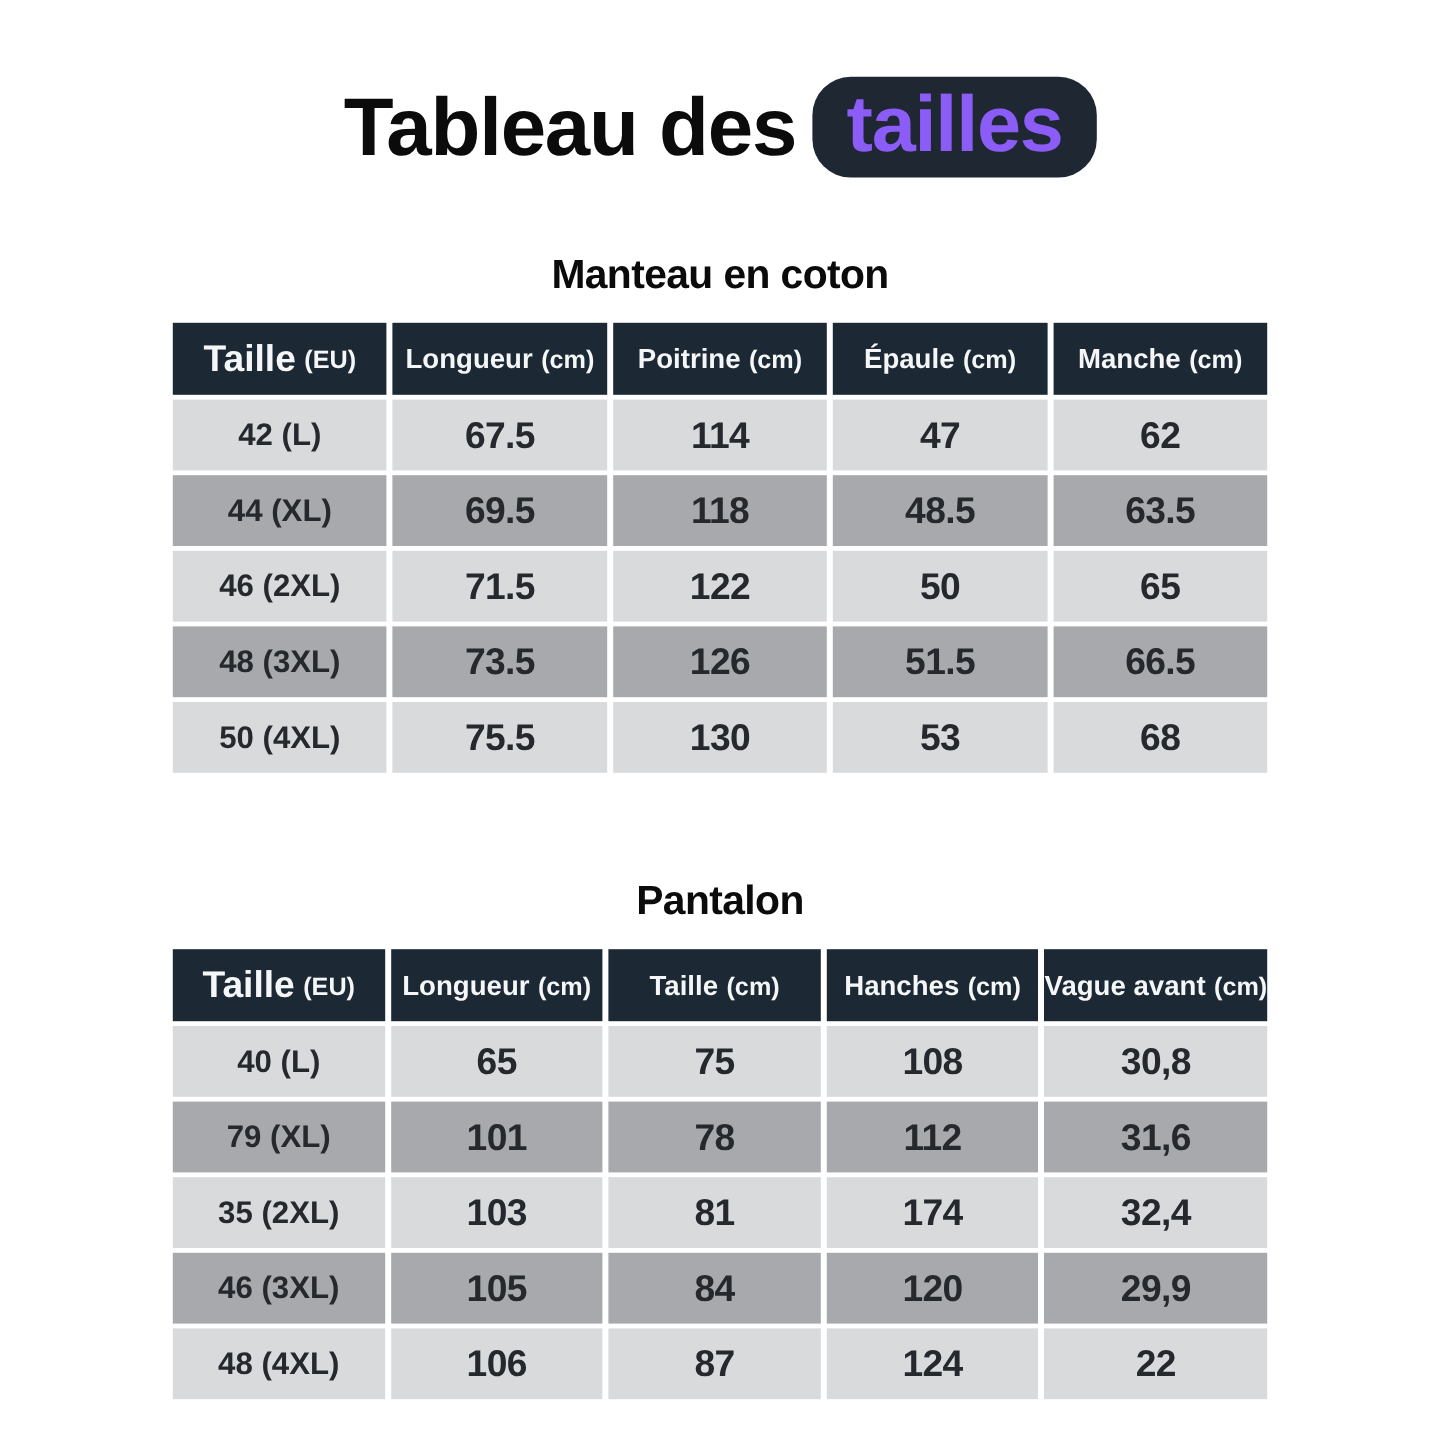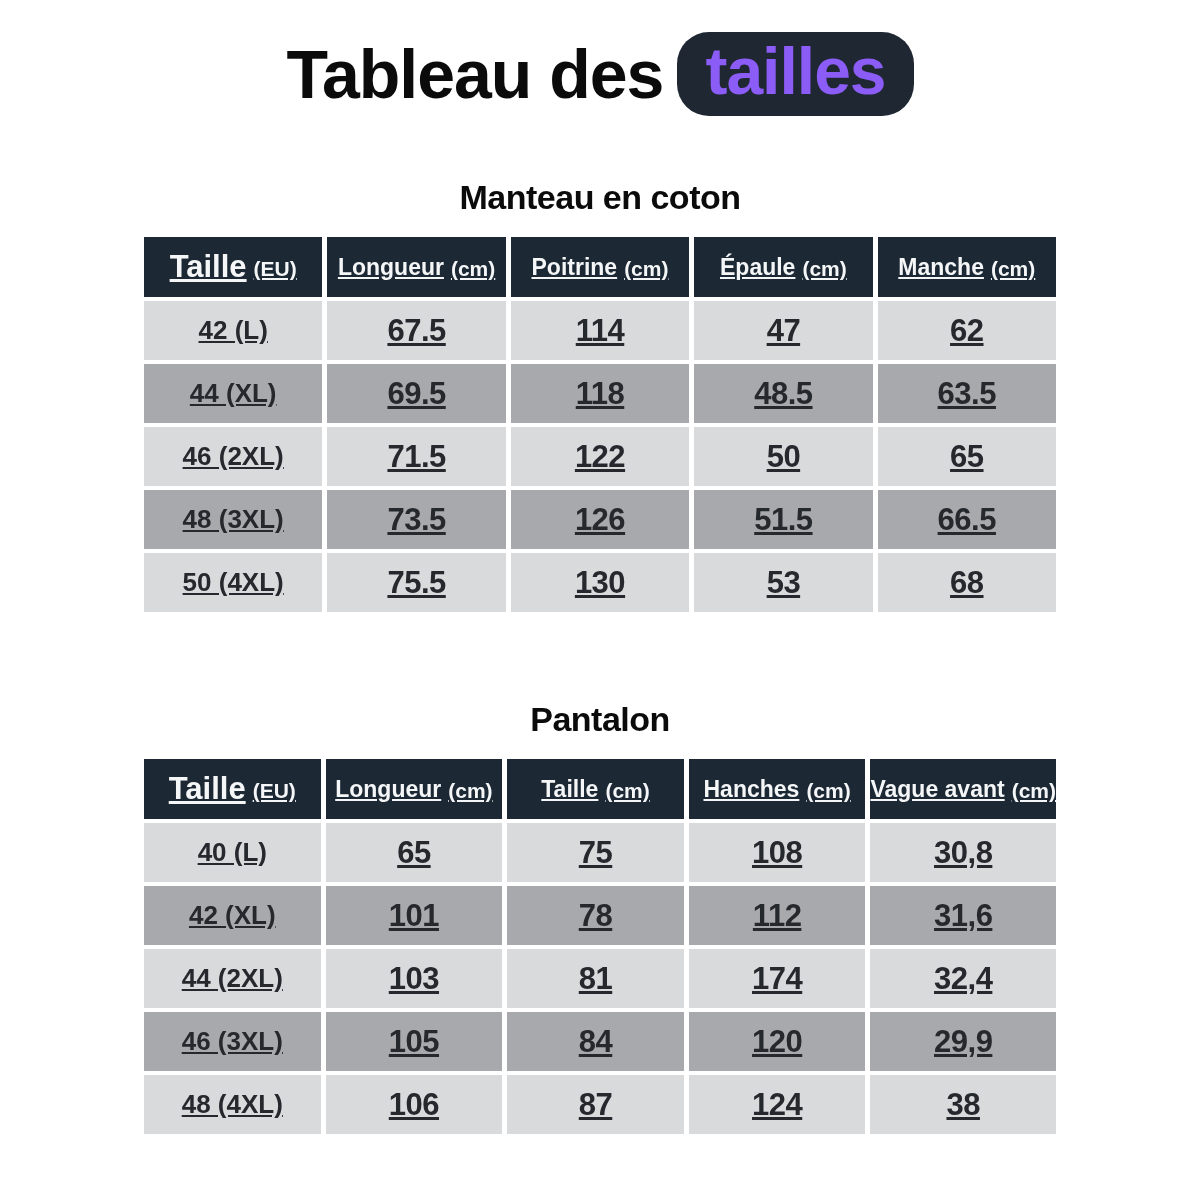--- a/index.html
+++ b/index.html
@@ -12,21 +12,21 @@
     --title-text:#0b0b0c;
     --header-text:#f4f6f7;
   }
   *{margin:0;padding:0;box-sizing:border-box;}
   html,body{width:1200px;height:1200px;overflow:hidden;}
   body{
     background:var(--page-bg);
     font-family:"Liberation Sans","DejaVu Sans",sans-serif;
     color:var(--title-text);
   }
-  .page{width:1200px;height:1112px;padding-top:32px;border-radius:26px;}
+  .page{width:1200px;height:1112px;padding-top:64px;border-radius:26px;}
 
   
   .title-row{
     display:flex;
     justify-content:center;
     align-items:center;
     gap:14px;
     margin:0 auto 62px;
   }
   .title-plain{
@@ -69,21 +69,20 @@
     grid-template-rows:60px;
     grid-auto-rows:59px;
     gap:4px 5px;
     background:var(--page-bg);
   }
   .cell{
     display:flex;
     align-items:center;
     justify-content:center;
     white-space:nowrap;
-    text-decoration:underline;
   }
   .cell.head{
     background:var(--header-bg);
     color:var(--header-text);
     font-weight:700;
     font-size:23px;
   }
   .cell.head .hu{
     font-size:21px;
     font-weight:600;
@@ -187,36 +186,36 @@
         </div>
         <div class="cell head">
           <span class="hl">Vague avant</span>
           <span class="hu">(cm)</span>
         </div>
         <div class="cell size light">40 (L)</div>
         <div class="cell val light">65</div>
         <div class="cell val light">75</div>
         <div class="cell val light">108</div>
         <div class="cell val light">30,8</div>
-        <div class="cell size dark">42 (XL)</div>
+        <div class="cell size dark">79 (XL)</div>
         <div class="cell val dark">101</div>
         <div class="cell val dark">78</div>
         <div class="cell val dark">112</div>
         <div class="cell val dark">31,6</div>
-        <div class="cell size light">44 (2XL)</div>
+        <div class="cell size light">35 (2XL)</div>
         <div class="cell val light">103</div>
         <div class="cell val light">81</div>
         <div class="cell val light">174</div>
         <div class="cell val light">32,4</div>
         <div class="cell size dark">46 (3XL)</div>
         <div class="cell val dark">105</div>
         <div class="cell val dark">84</div>
         <div class="cell val dark">120</div>
         <div class="cell val dark">29,9</div>
         <div class="cell size light">48 (4XL)</div>
         <div class="cell val light">106</div>
         <div class="cell val light">87</div>
         <div class="cell val light">124</div>
-        <div class="cell val light">38</div>
+        <div class="cell val light">22</div>
       </div>
   </section>
 
 </div>
 
 </body></html>

